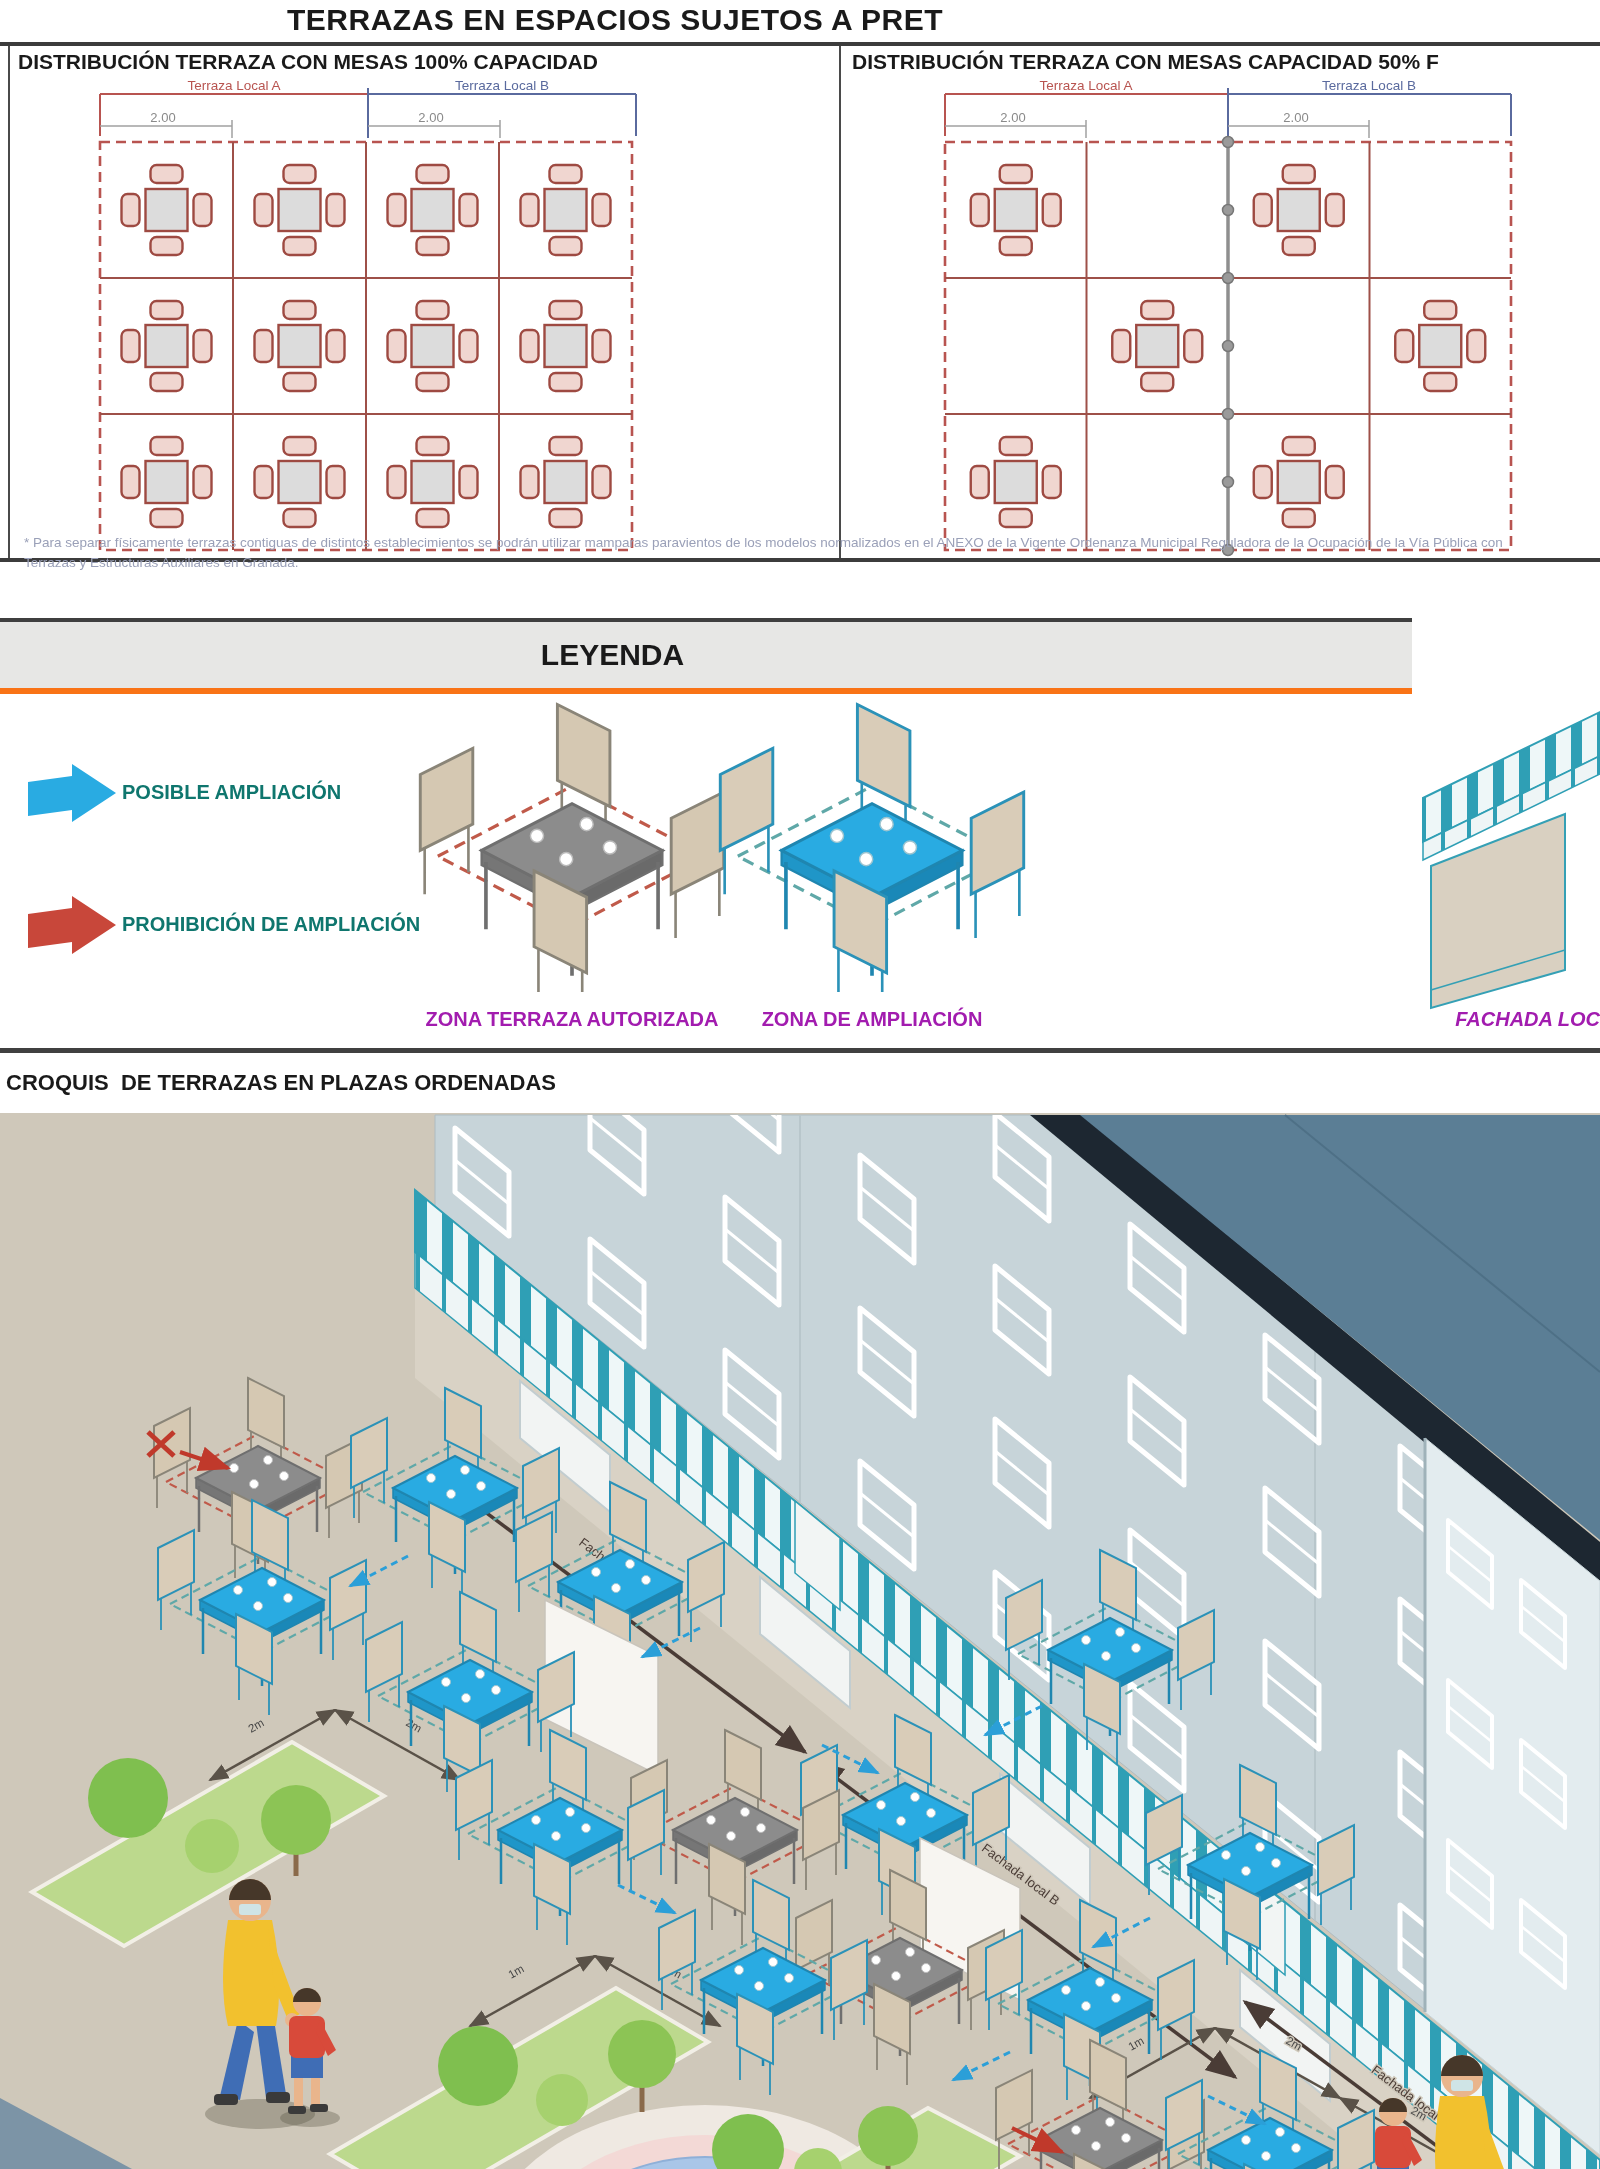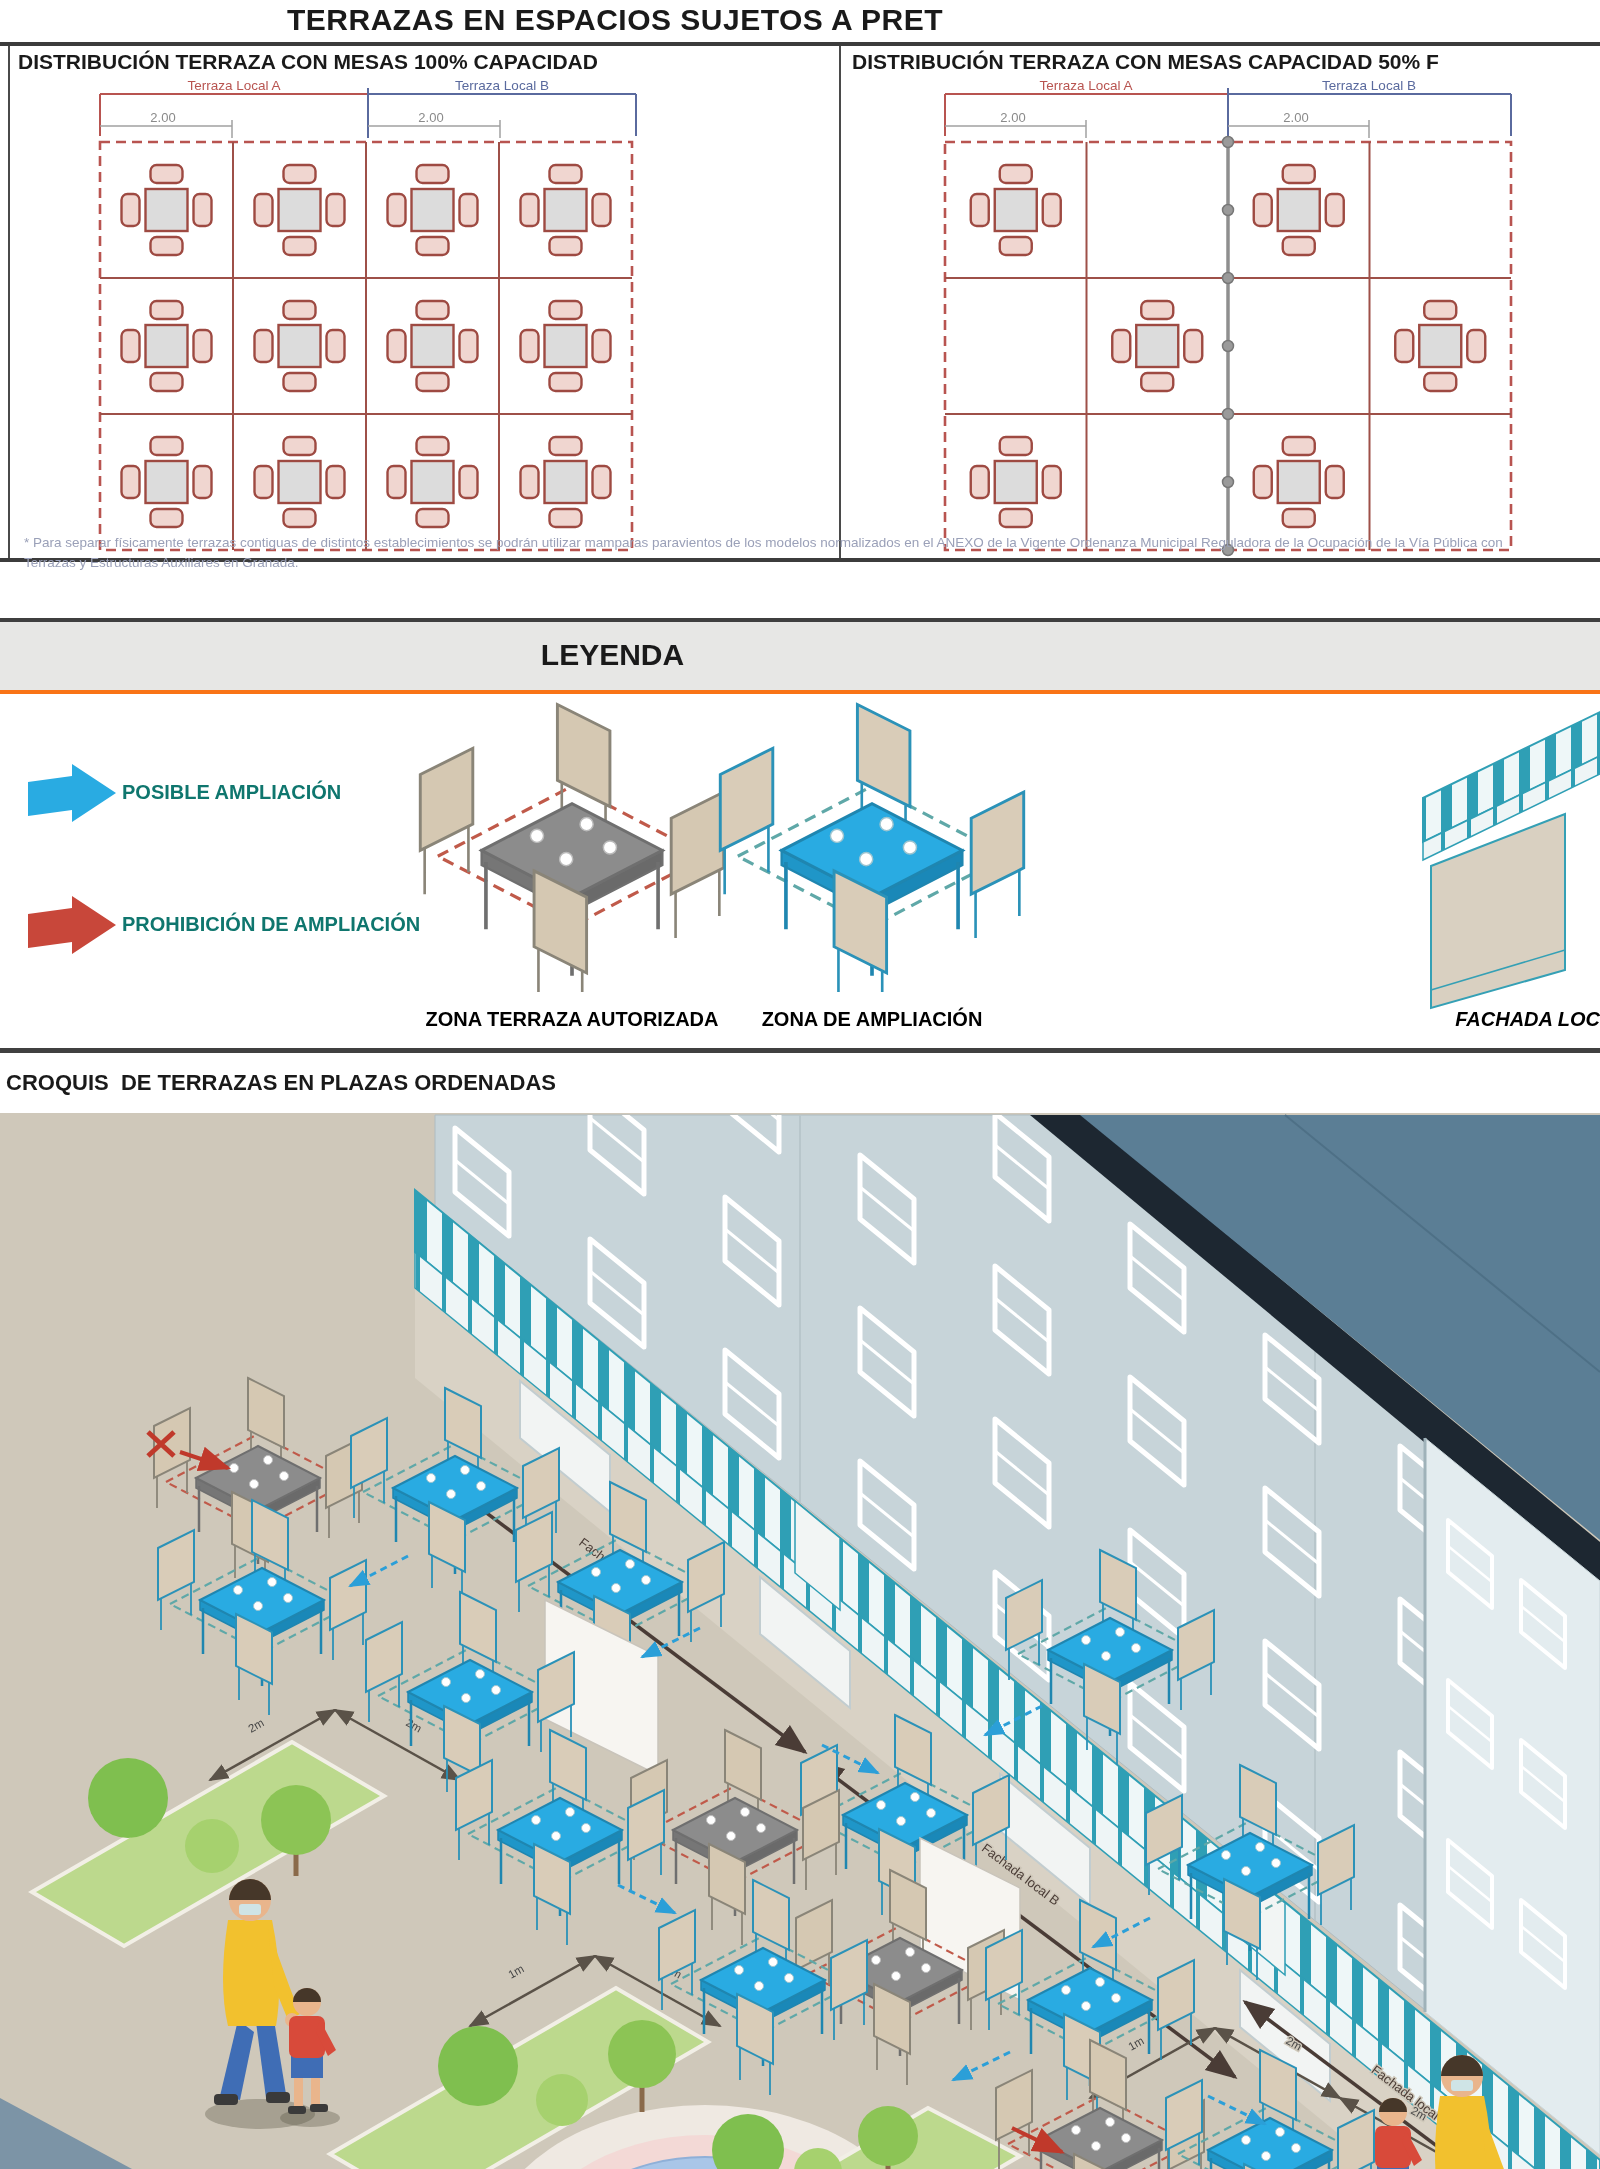--- a/index.html
+++ b/index.html
@@ -3,25 +3,25 @@
 <meta charset="utf-8">
 <style>
   html,body{margin:0;padding:0;}
   body{width:1600px;height:2169px;position:relative;overflow:hidden;background:#ffffff;
        font-family:"Liberation Sans","DejaVu Sans",sans-serif;color:#1a1a1a;}
   .abs{position:absolute;}
   .rule{position:absolute;left:0;width:1600px;background:#3c3c3c;}
   #main-title{top:3px;left:0;width:1230px;text-align:center;font-size:30px;font-weight:bold;letter-spacing:.5px;}
   .panel-heading{top:50px;font-size:21px;font-weight:bold;white-space:nowrap;}
   #footnote{top:533px;left:24px;width:1520px;font-size:13.5px;line-height:1.5;color:#9aa0b8;}
-  #leyenda-bar{top:618px;left:0;width:1600px;height:76px;background:#e7e7e5;
-               border-top:4px solid #3f3f3f;border-bottom:4px solid #f97316;box-sizing:border-box;}
+  #leyenda-bar{top:618px;left:0;width:1412px;height:76px;background:#e7e7e5;
+               border-top:4px solid #3f3f3f;border-bottom:6px solid #f97316;box-sizing:border-box;}
   #leyenda-bar .t{width:1225px;text-align:center;font-size:30px;font-weight:bold;line-height:66px;}
   .leg-label{font-size:20px;font-weight:bold;color:#0f766e;white-space:nowrap;}
-  .zone-label{font-size:20px;font-weight:bold;color:#000000;text-align:center;white-space:nowrap;}
+  .zone-label{font-size:20px;font-weight:bold;color:#a21caf;text-align:center;white-space:nowrap;}
   #croquis-heading{top:1062px;left:6px;font-size:22px;font-weight:bold;white-space:pre;margin-top:8px;}
   svg{display:block;}
   text{font-family:"Liberation Sans","DejaVu Sans",sans-serif;}
 </style>
 </head>
 <body>
 
 <svg width="0" height="0" style="position:absolute" aria-hidden="true">
 <defs>
   <marker id="mD" viewBox="0 0 10 8" refX="9" refY="4" markerWidth="9" markerHeight="8" orient="auto-start-reverse">

